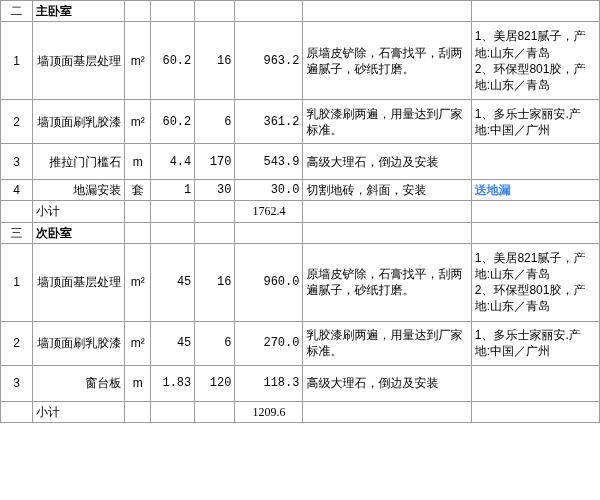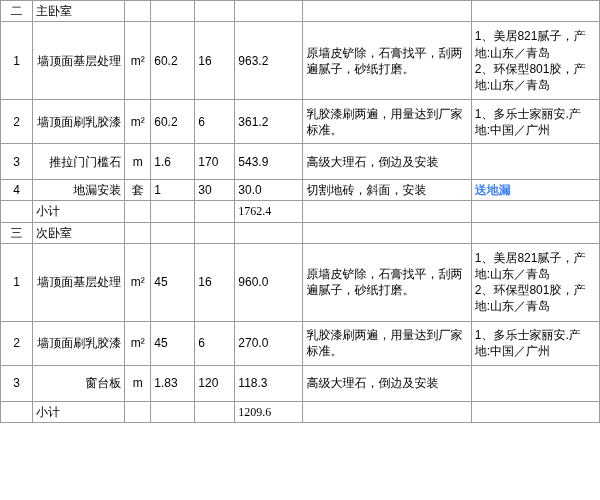--- a/index.html
+++ b/index.html
@@ -36,37 +36,37 @@
   }
   
   col.c-no    { width: 32px; }
   col.c-item  { width: 92px; }
   col.c-unit  { width: 26px; }
   col.c-qty   { width: 44px; }
   col.c-price { width: 40px; }
   col.c-total { width: 68px; }
   col.c-desc  { width: 168px; }
   col.c-mat   { width: 128px; }
-  .num    { text-align: left; font-family: Liberation Sans, sans-serif; font-size: 13px; }
+  .num    { text-align: right; font-family: Liberation Mono, monospace; font-size: 13px; }
   .sec-no { text-align: center; font-size: 14px; font-weight: normal; }
   .sec-title {
     background: #efefef;
-    font-weight: normal;
+    font-weight: bold;
     font-size: 13px;
     padding-left: 18px;
     border-radius: 8px;
   }
   .sec-blank { background: #ffffff; }
   .rowno { text-align: center; font-size: 12px; }
   .itemname { text-align: right; font-size: 12px; }
   .unit { text-align: center; font-size: 11px; }
   .desc { text-align: left; font-size: 12px; line-height: 1.5; }
   .mat  { text-align: left; font-size: 11.5px; line-height: 1.5; }
   .sub-label { text-align: left; padding-left: 6px; font-size: 12px; }
-  .sub-total { text-align: left; font-family: "Liberation Serif", "DejaVu Serif", serif; font-size: 13px; }
+  .sub-total { text-align: center; font-family: "Liberation Serif", "DejaVu Serif", serif; font-size: 13px; }
   .note-red { color: #3b82f6; font-weight: bold; font-size: 12px; }
   .empty { background: #ffffff; }
 </style>
 </head>
 <body>
 
 <div id="sheet">
   <table class="budget">
     <colgroup>
       <col class="c-no">
@@ -111,21 +111,21 @@
         <td class="num">6</td>
         <td class="num">361.2</td>
         <td class="desc">乳胶漆刷两遍，用量达到厂家标准。</td>
         <td class="mat" style="white-space:pre-line;">1、多乐士家丽安.产地:中国／广州</td>
       </tr>
 
       <tr style="height:36px;">
         <td class="rowno">3</td>
         <td class="itemname">推拉门门槛石</td>
         <td class="unit">m</td>
-        <td class="num">1.6</td>
+        <td class="num">4.4</td>
         <td class="num">170</td>
         <td class="num">543.9</td>
         <td class="desc">高级大理石，倒边及安装</td>
         <td class="mat"></td>
       </tr>
 
       <tr style="height:20px;">
         <td class="rowno">4</td>
         <td class="itemname">地漏安装</td>
         <td class="unit">套</td>

